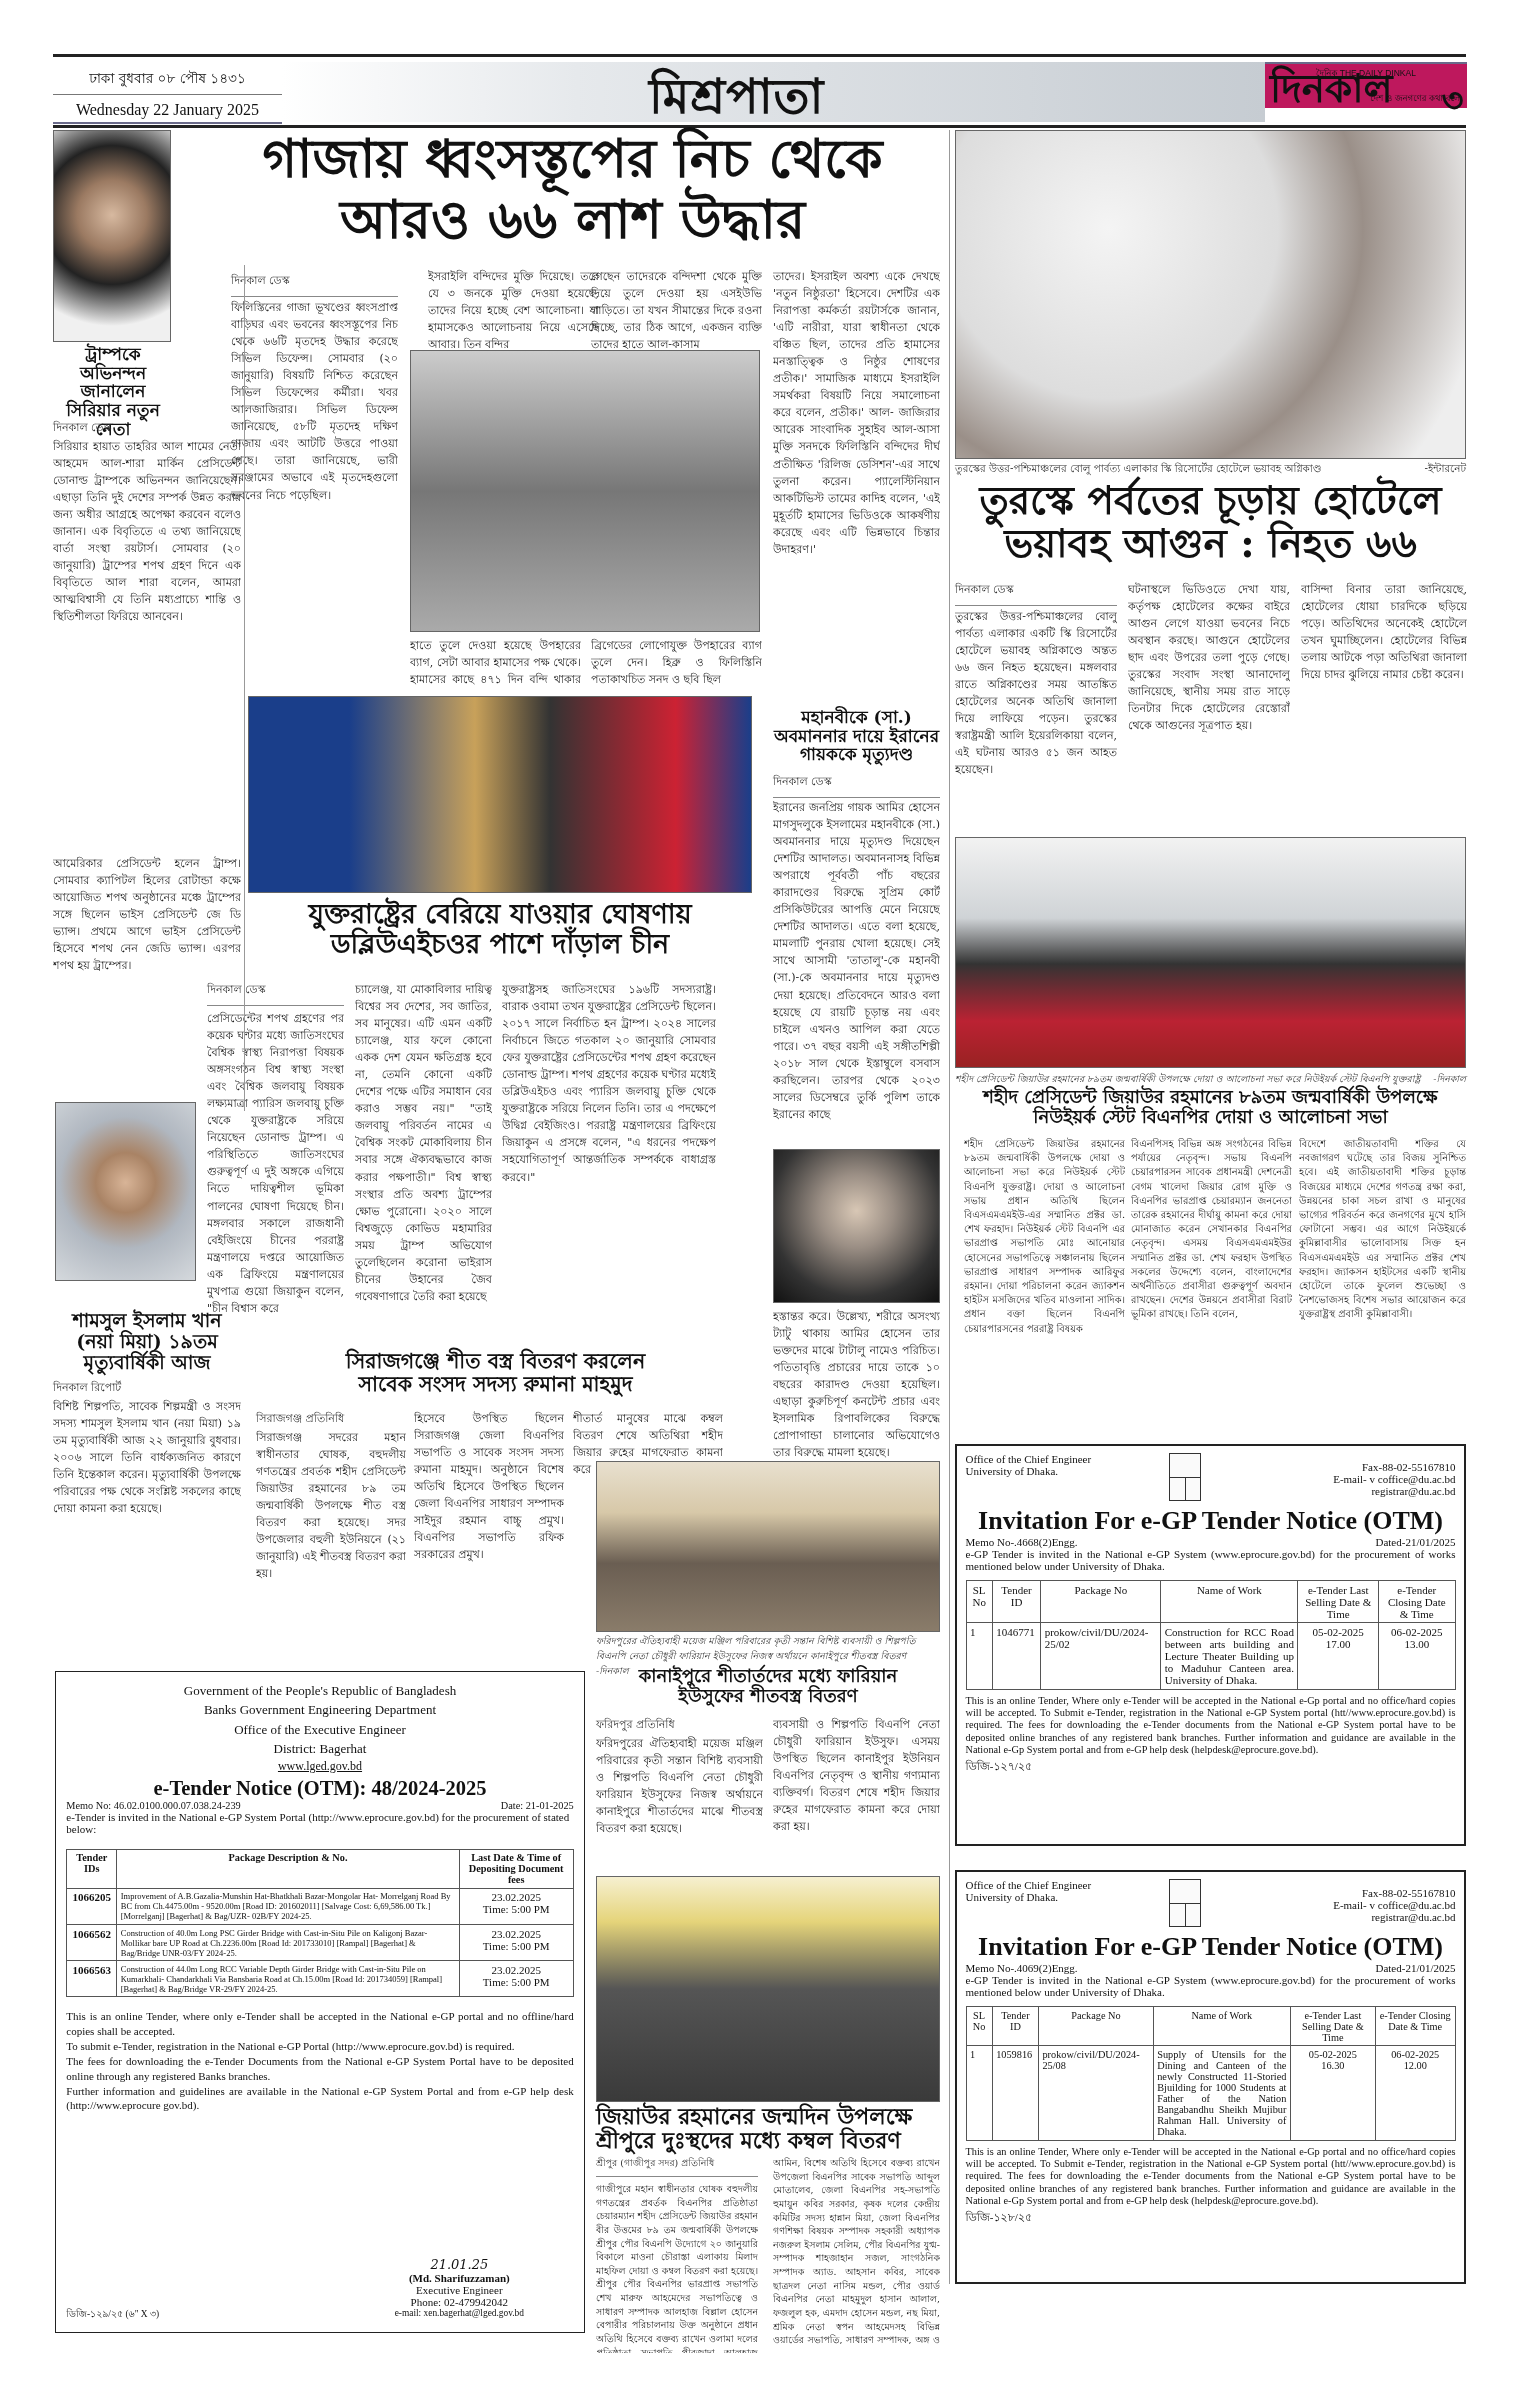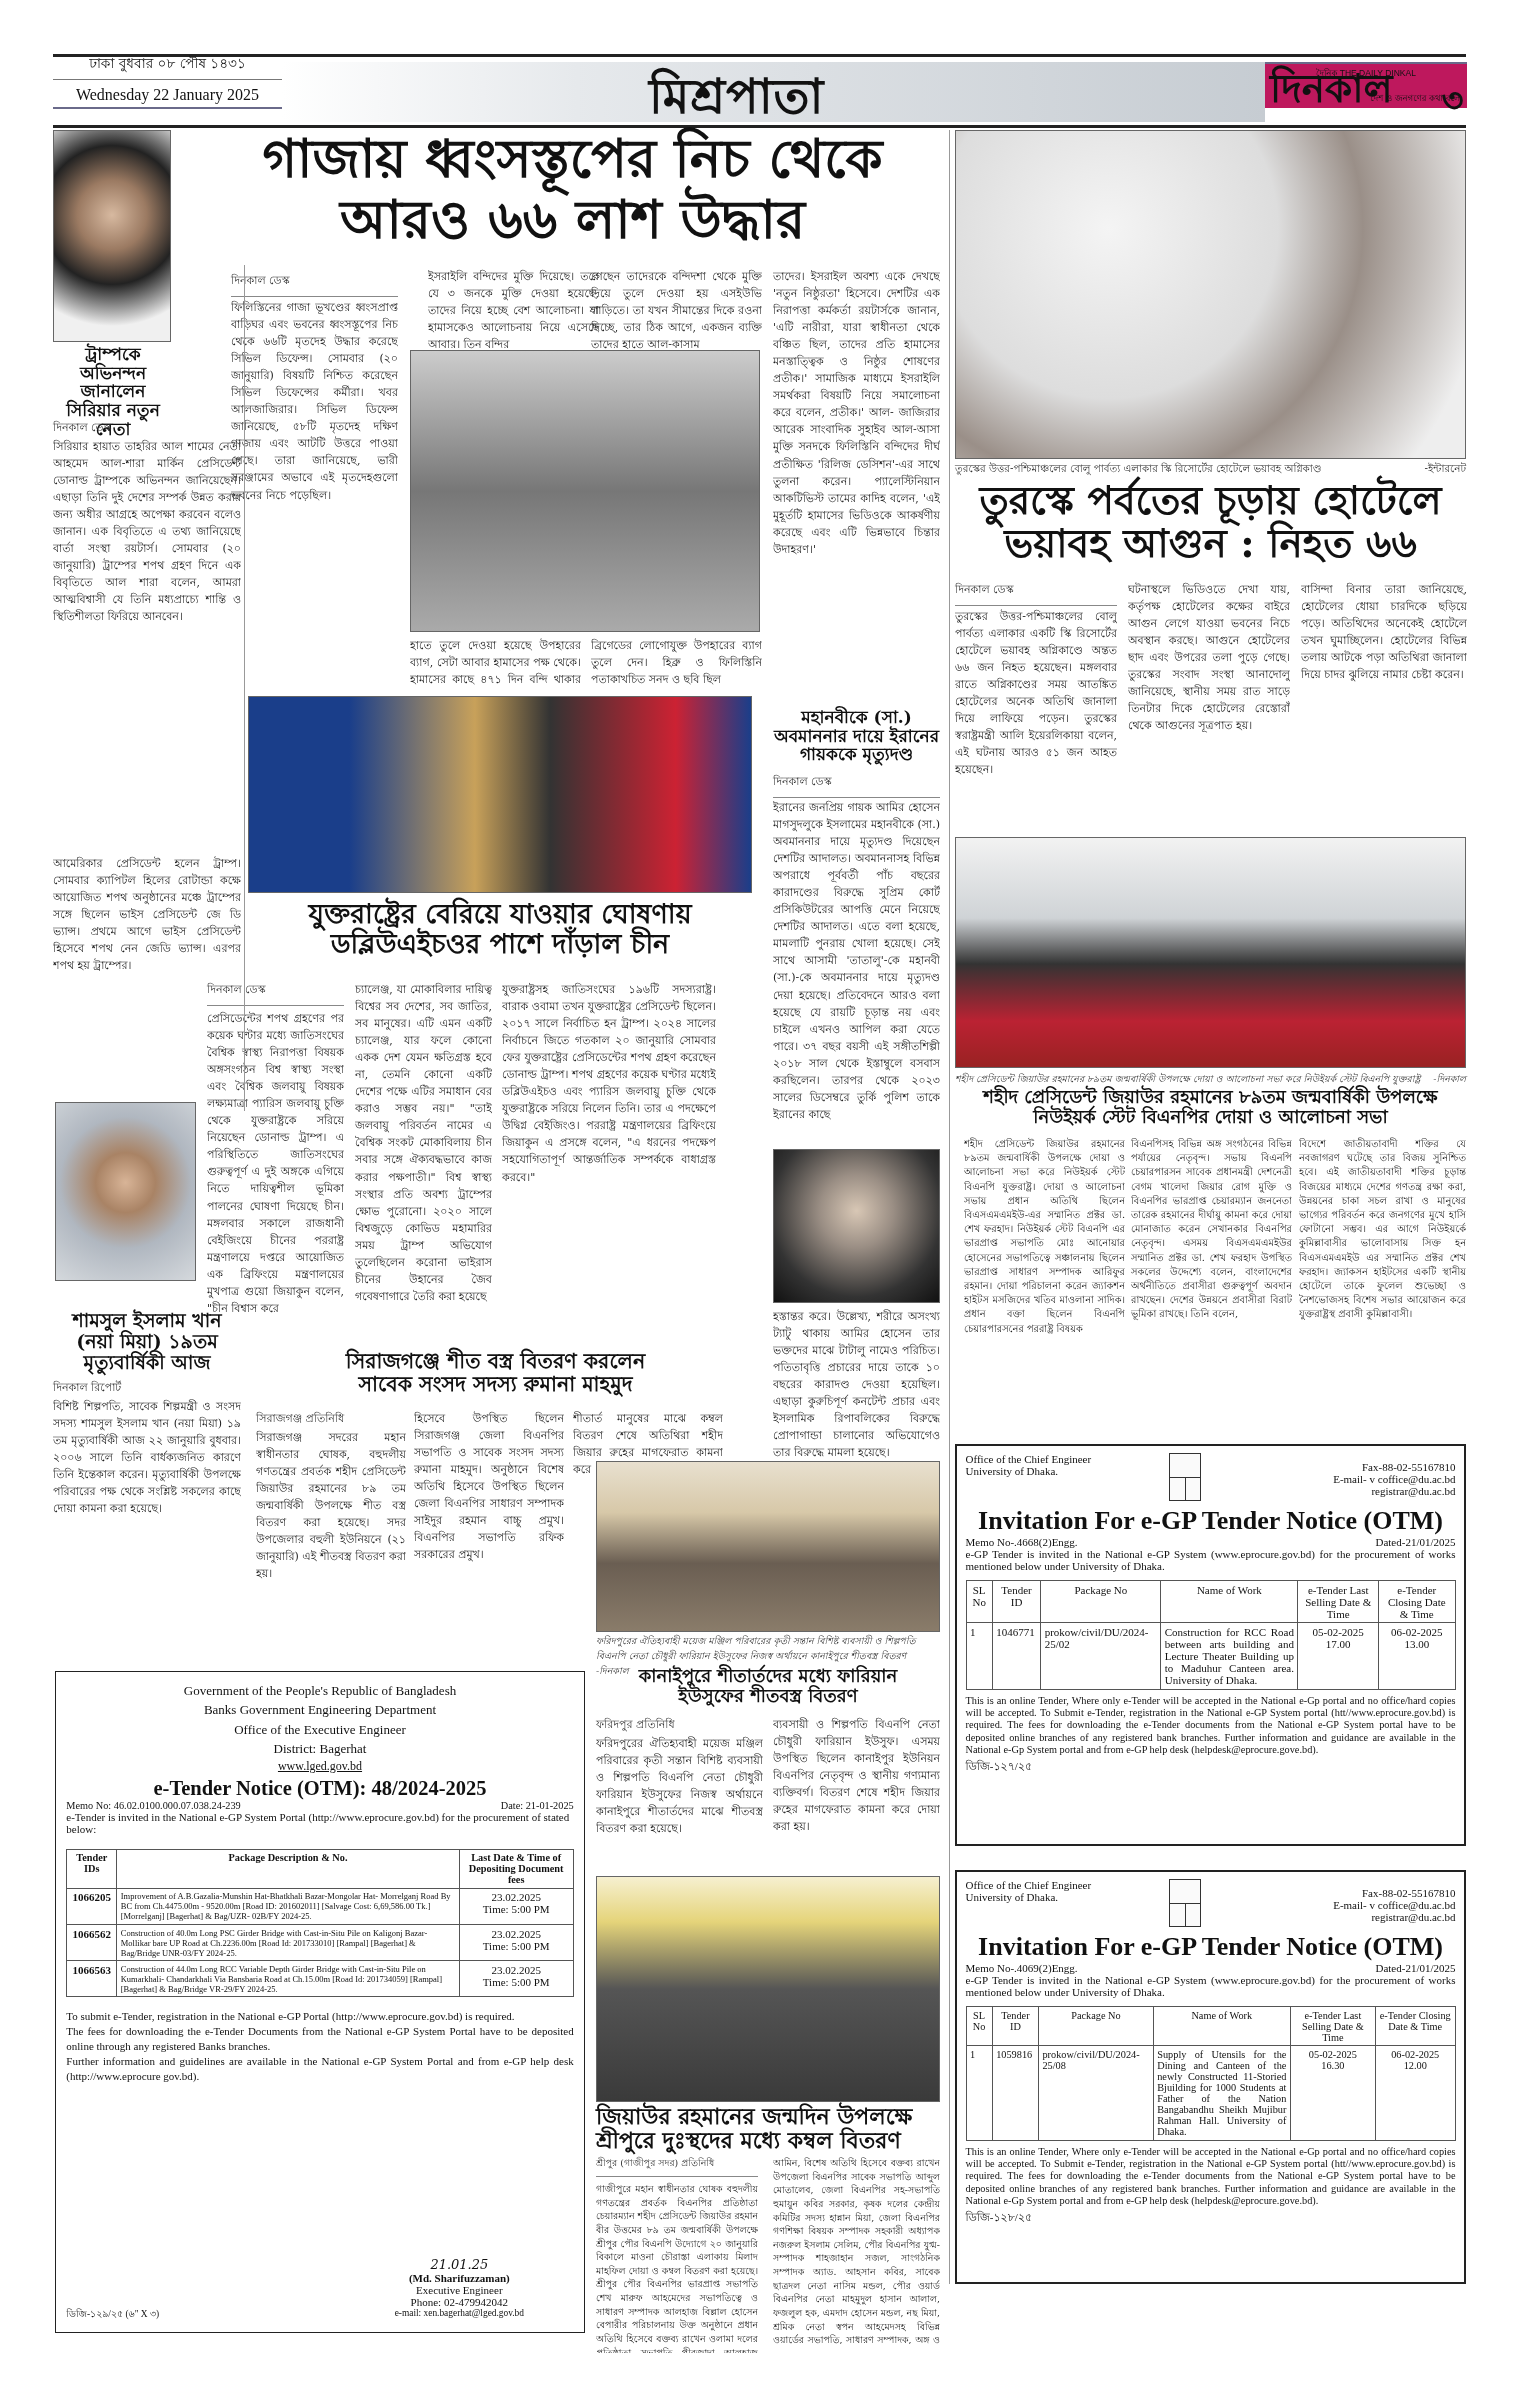--- a/index.html
+++ b/index.html
@@ -1,19 +1,19 @@
 <!DOCTYPE html>
 <html style="font-size:13.7px"><head>
 <meta charset="utf-8">
 <style>
 *{box-sizing:border-box;margin:0;padding:0}
 body{width:1538px;height:2389px;background:#fff;font-family:"DejaVu Serif",serif;color:#111;position:relative;overflow:hidden}
 .rule{position:absolute;left:53px;width:1413px;height:2.6px;background:#222}
 .masthead-band{position:absolute;left:282px;top:62px;width:983px;height:60px;background:linear-gradient(90deg,#fff 0%,#e6e9ec 30%,#c6ccd2 100%)}
-.date-box{position:absolute;left:53px;top:47px;width:229px;height:62px;font-size:13.7px;text-align:center}
+.date-box{position:absolute;left:53px;top:62px;width:229px;height:62px;font-size:13.7px;text-align:center}
 .date-box .l1{border-bottom:1.7px solid #777;padding:5.1px 0 3.4px;font-size:13.7px}
 .date-box .l2{padding-top:5.1px;font-family:"Liberation Serif",serif;font-size:16px;border-bottom:2.6px solid #6a6a8a;padding-bottom:3.4px}
 .section-title{position:absolute;left:649px;top:60px;font-size:48px;font-weight:bold;letter-spacing:0.9px}
 .brand{position:absolute;left:1265px;top:62px;width:202px;height:46px;background:#be185d;border-top:2.6px solid #6a6a8a}
 .brand .big{position:absolute;left:5.1px;top:5.1px;font-size:39px;font-weight:bold;line-height:1}
 .brand .small{position:absolute;left:51px;top:3.4px;font-size:8.5px;font-family:"Liberation Sans",sans-serif}
 .brand .page{position:absolute;right:3.4px;top:10.3px;font-size:34px;font-weight:bold}
 .brand .tag{position:absolute;right:6.8px;bottom:1.7px;font-size:8.5px}
 .photo{position:absolute;border:0.9px solid #666;overflow:hidden}
 .headline{position:absolute;font-weight:bold;line-height:1.1;text-align:center}
@@ -299,20 +299,21 @@
           <td class="t-center" style="font-weight: bold; font-size: 11px;">1066563</td>
           <td>Construction of 44.0m Long RCC Variable Depth Girder Bridge with Cast-in-Situ Pile on Kumarkhali- Chandarkhali Via Bansbaria Road at Ch.15.00m [Road Id: 201734059] [Rampal] [Bagerhat] &amp; Bag/Bridge VR-29/FY 2024-25.</td>
           <td class="t-center" style="font-size: 11px;">
             <div>23.02.2025</div>
             <div>Time: 5:00 PM</div>
           </td>
         </tr>
       </tbody>
   </table>
   <div id="lged-notes" style="font-size:11px;margin-top:12px;line-height:1.35;text-align:justify">
+      <div>This is an online Tender, where only e-Tender shall be accepted in the National e-GP portal and no offline/hard copies shall be accepted.</div>
       <div>To submit e-Tender, registration in the National e-GP Portal (http://www.eprocure.gov.bd) is required.</div>
       <div>The fees for downloading the e-Tender Documents from the National e-GP System Portal have to be deposited online through any registered Banks branches.</div>
       <div>Further information and guidelines are available in the National e-GP System Portal and from e-GP help desk (http://www.eprocure gov.bd).</div>
     </div>
   <div style="position:absolute;right:60px;bottom:13.7px;text-align:center;font-size:11px">
     <div style="font-style:italic;font-size:13px;font-family:'DejaVu Serif',serif">21.01.25</div>
     <div style="font-weight:bold">(Md. Sharifuzzaman)</div>
     <div>Executive Engineer</div>
     <div>Phone: 02-479942042</div>
     <div style="font-size:9.4px">e-mail: xen.bagerhat@lged.gov.bd</div>

